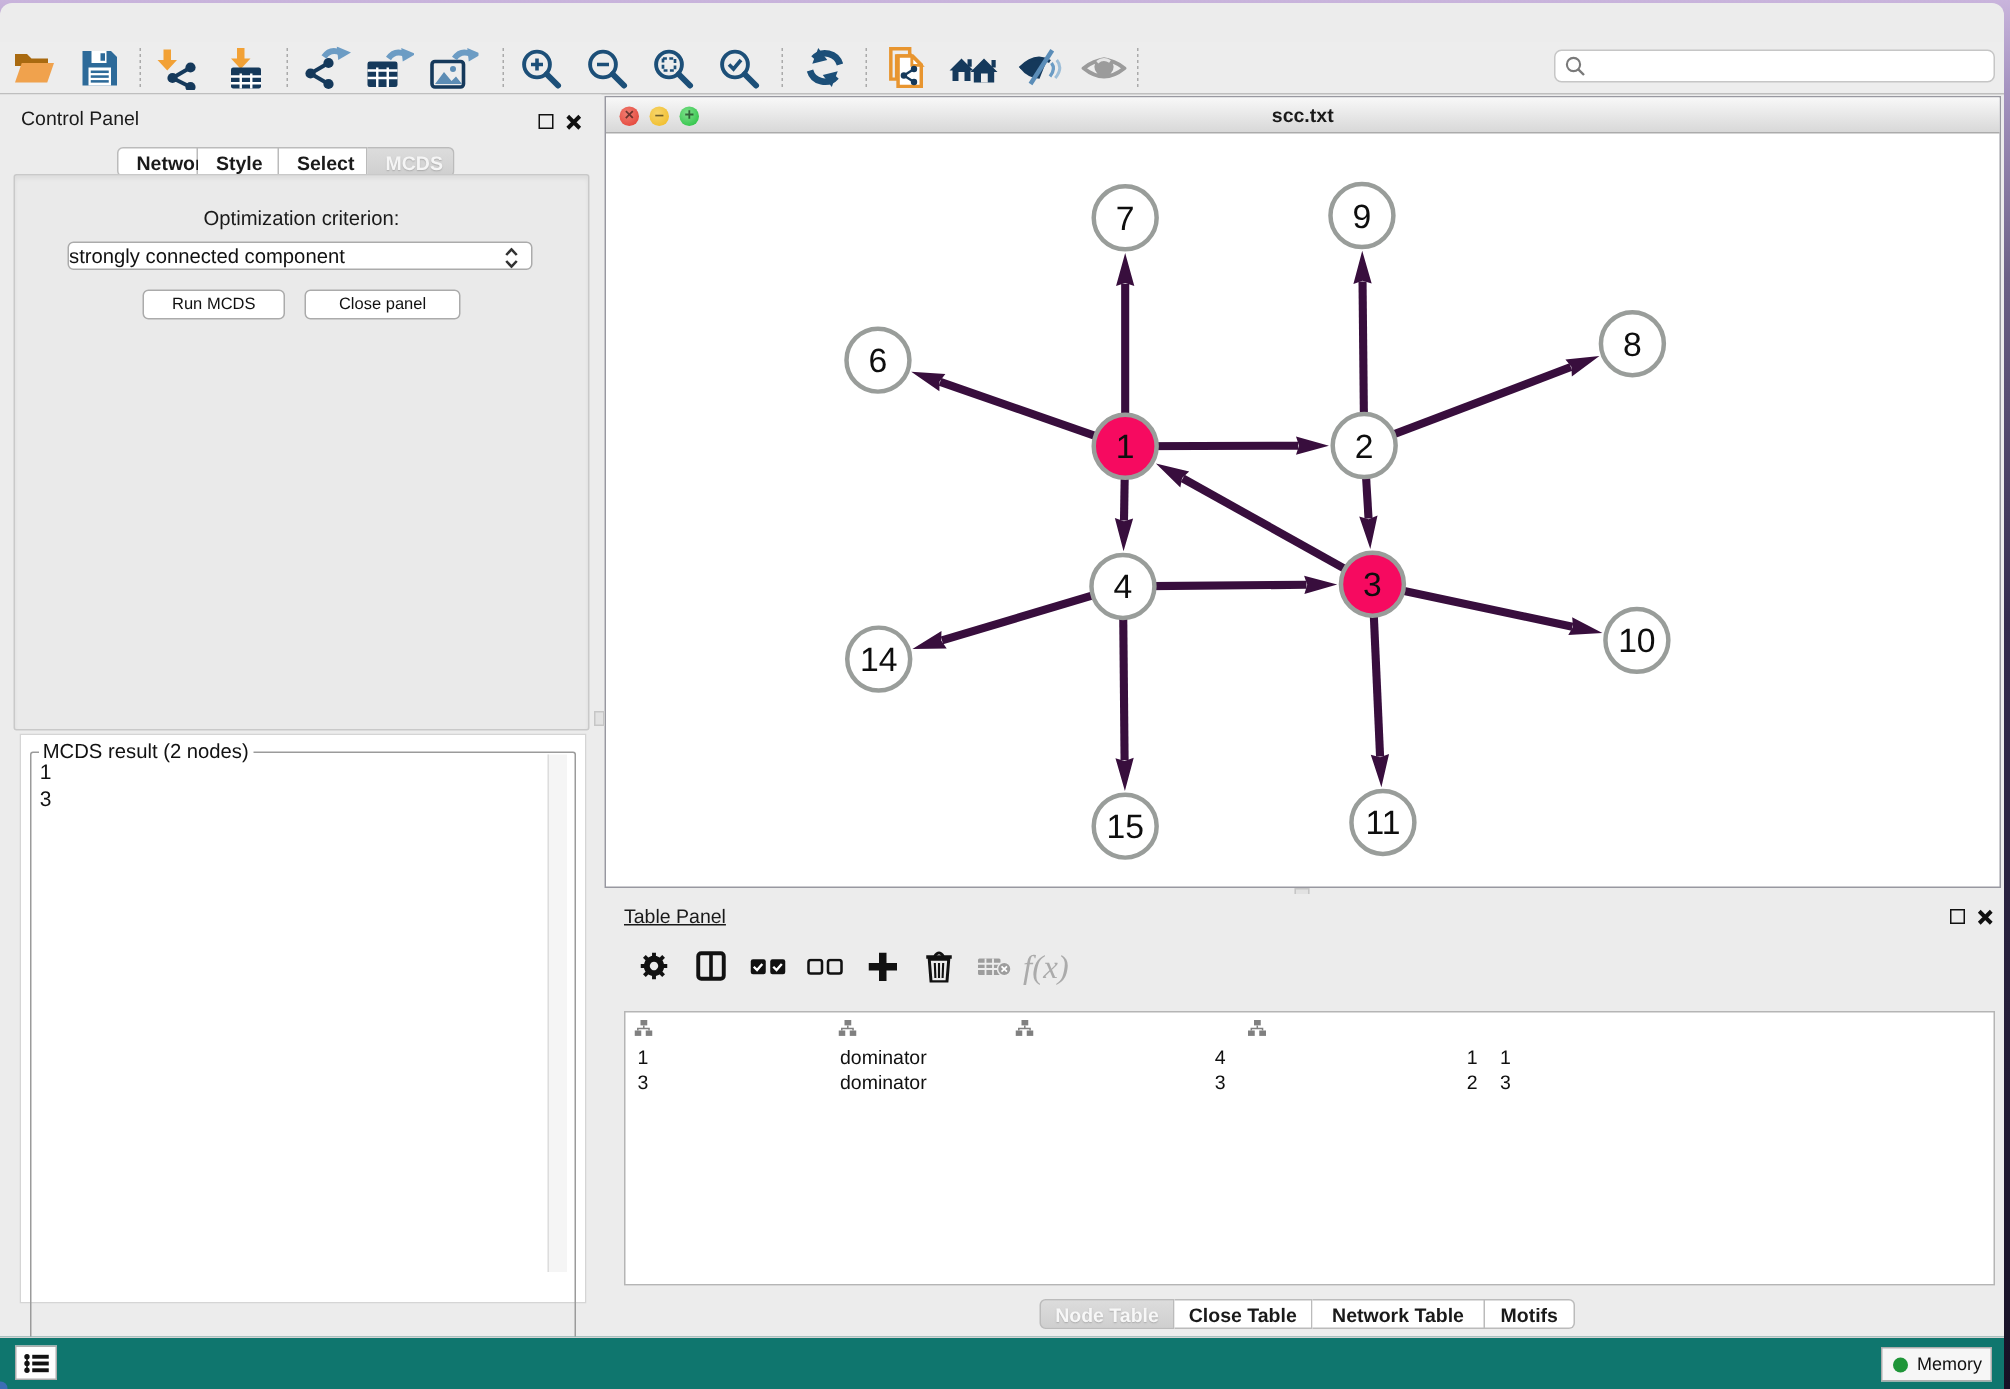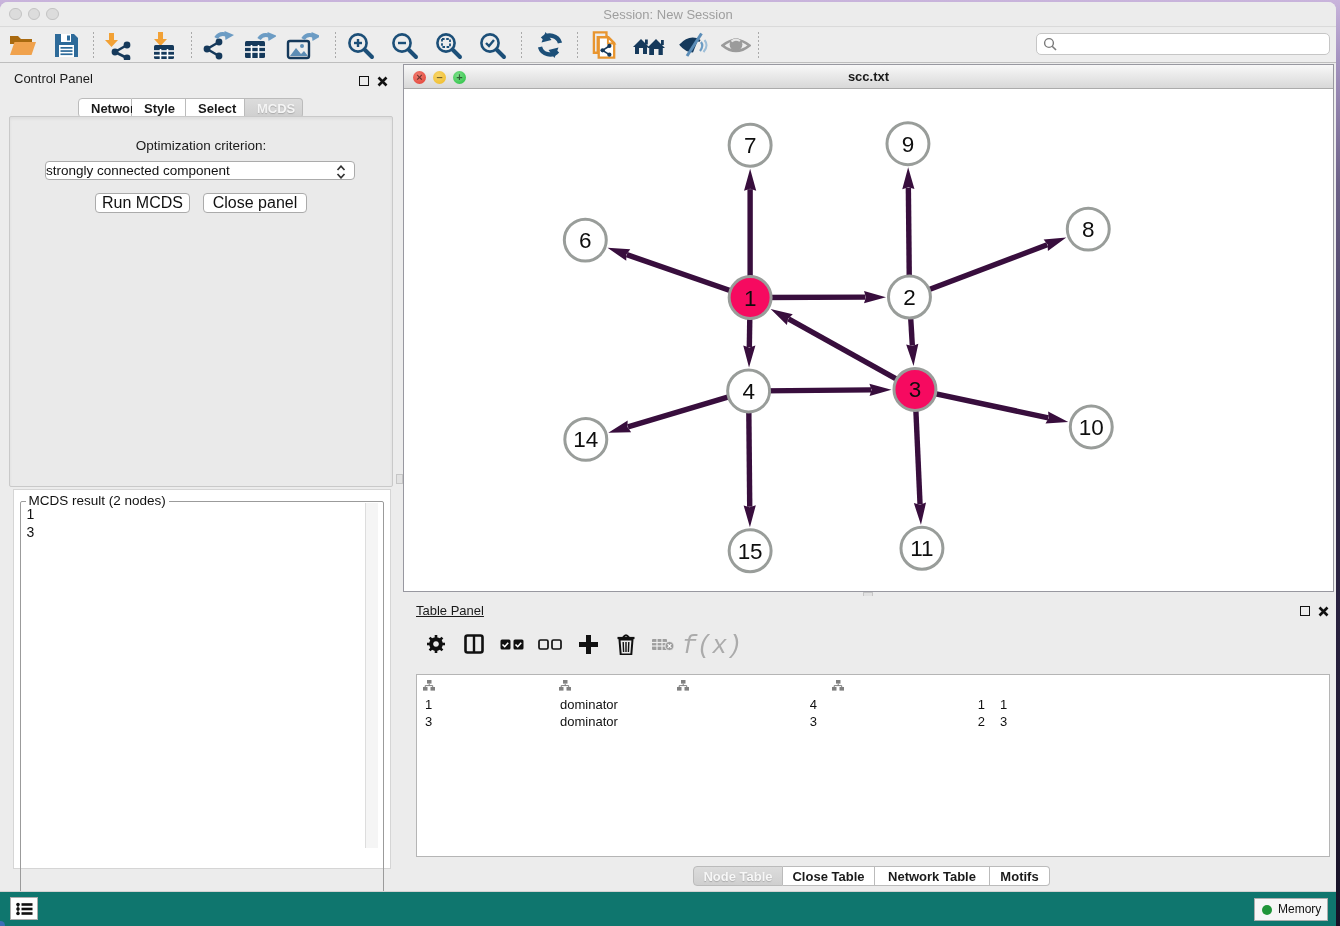--- a/index.html
+++ b/index.html
@@ -35,21 +35,21 @@
 .tab.sel { background:linear-gradient(#DCDCDC,#CFCFCF); color:#F5F5F5;
   text-shadow:0 1px 1px #AAA; }
 #cpcontent { position:absolute; left:9px; top:53px; width:384px; height:371px;
   background:#EAEAEA; border:1px solid #C9C9C9; border-radius:2px;
   box-shadow:inset 0 2px 3px rgba(0,0,0,0.06); }
 #optlabel { position:absolute; left:0; width:100%; top:21px; text-align:center; font-size:13.5px; color:#1A1A1A;}
 #dropdown { position:absolute; left:35px; top:44px; width:310px; height:19px;
   background:#FFF; border:1px solid #ABABAB; border-radius:4px; font-size:13.5px; color:#111;
   line-height:17px; }
 .btn { position:absolute; top:76px; height:20px; background:#FFF; border:1px solid #ABABAB;
-  border-radius:4px; font-size:16px; color:#111; text-align:center; line-height:18px; }
+  border-radius:4px; font-size:11px; color:#111; text-align:center; line-height:18px; }
 #results { position:absolute; left:13px; top:426px; width:378px; height:380px;
   background:#FFF; border:1px solid #D5D5D5; }
 #fieldset { position:absolute; left:5.5px; top:11px; width:364px; height:438px;
   border:1px solid #9B9B9B; border-radius:2px; }
 #legend { position:absolute; left:5px; top:-9px; background:#FFF; padding:0 3px;
   font-size:13.5px; color:#111; }
 #fsitems { position:absolute; left:6px; top:4px; font-size:14px; color:#111; line-height:17.5px; }
 #fstrack { position:absolute; right:5px; top:1px; width:13px; height:345px;
   background:#F5F5F5; border-left:1px solid #DDD; }
 
@@ -86,26 +86,20 @@
 #membtn { position:absolute; left:1254px; top:6px; width:74px; height:23px;
   background:#F6F6F6; border:1px solid #ADADAD; font-size:12px; color:#111;
   text-align:left; line-height:21px; padding-left:23px;}
 #memdot { position:absolute; left:7px; top:6px; width:10px; height:10px;
   border-radius:50%; background:#1F9539; }
 </style>
 </head>
 <body>
 <div id="win">
 
-  <div id="titlebar">
-    <div class="tl" style="left:9px;"></div>
-    <div class="tl" style="left:27.5px;"></div>
-    <div class="tl" style="left:46px;"></div>
-    <div id="title">Session: New Session</div>
-  </div>
 
   <div id="toolbar">
 
     <svg class="ticon" style="left:7px;" width="31" height="29" viewBox="0 0 31 29">
       <path fill="#A96A10" d="M3 5 h8 l3 3 h11 v5 H3 z"></path>
       <path fill="#F0A24D" d="M3 24 L7.5 11 H29 L24.5 24 Z"></path>
     </svg>
 
     <svg class="ticon" style="left:53px;" width="27" height="29" viewBox="0 0 27 29">
       <path fill="#2D6A99" d="M2 3 h19 l4 4 v19 H2 z"></path>
@@ -436,21 +430,21 @@
         <g stroke="#EDEDED" stroke-width="1.2">
             <line x1="0" y1="4.5" x2="15" y2="4.5"></line>
             <line x1="0" y1="8" x2="15" y2="8"></line>
             <line x1="5" y1="1" x2="5" y2="12"></line>
             <line x1="10" y1="1" x2="10" y2="12"></line>
           </g>
         <circle cx="17.5" cy="8" r="4.5" fill="#9D9D9D" stroke="#EDEDED" stroke-width="1"></circle>
         <path d="M15.7 6.2 l3.6 3.6 M19.3 6.2 l-3.6 3.6" stroke="#FFF" stroke-width="1.2"></path>
       </svg>
 
-      <div class="abs" style="left:266px;top:4px;font-family:Liberation Mono, monospace;font-style:italic;font-size:25px;color:#ABABAB;">f(x)</div>
+      <div class="abs" style="left:266px;top:4px;font-family:Liberation Serif, serif;font-style:italic;font-size:22px;color:#ABABAB;">f(x)</div>
     </div>
     <div id="tablebox">
       <svg class="abs" style="left:6px;top:5px;" width="12" height="11" viewBox="0 0 12 11">
           <g fill="#808080">
             <rect x="4" y="0" width="4.5" height="3.6"></rect>
             <rect x="0" y="7" width="4.5" height="3.6"></rect>
             <rect x="7.5" y="7" width="4.5" height="3.6"></rect>
           </g>
           <path d="M6.2 3.6 v2 M2.2 7 v-1.4 h7.5 V7" fill="none" stroke="#808080" stroke-width="1"></path>
         </svg>

